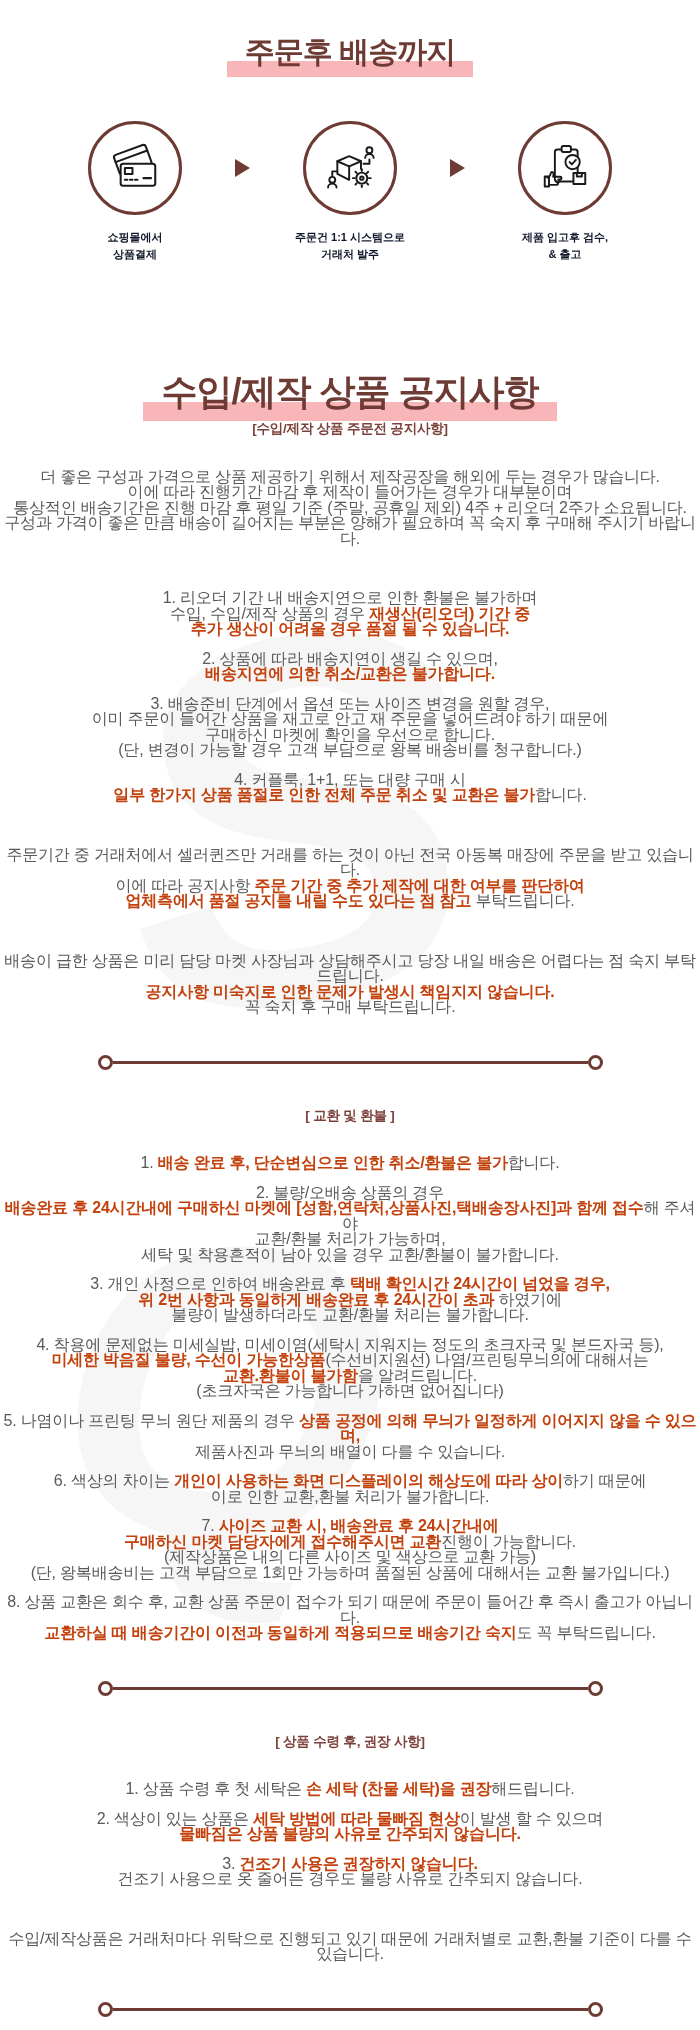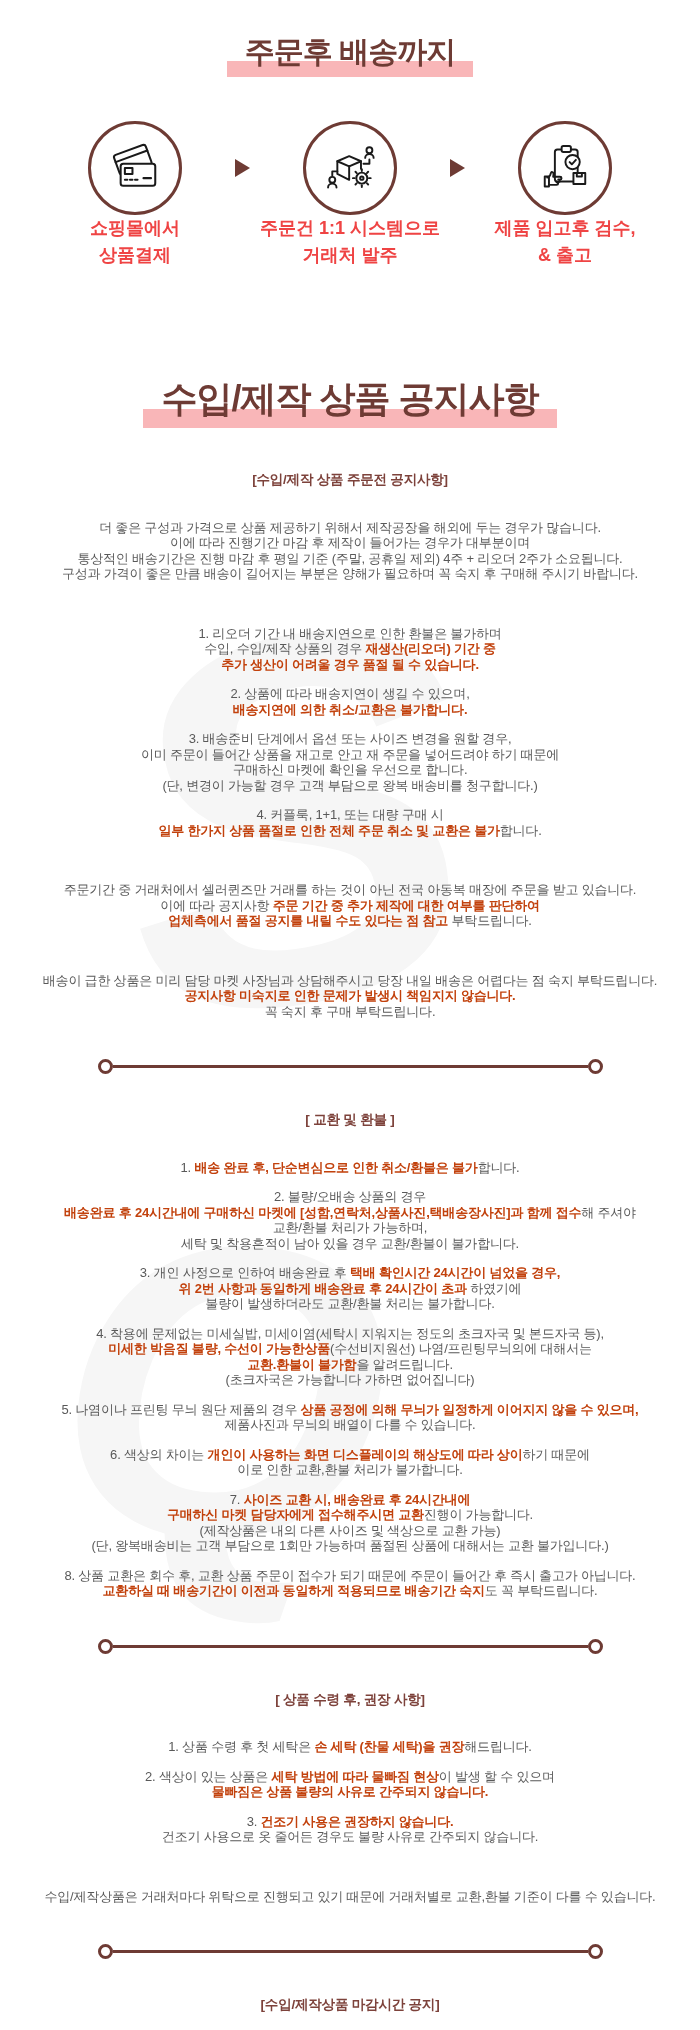--- a/index.html
+++ b/index.html
@@ -43,29 +43,29 @@
     width:88px; height:88px; border-radius:50%;
     border:3.5px solid #6e3b34; background:#fff;
     display:flex; align-items:center; justify-content:center;
   }
   .arrow {
     width:0; height:0; margin-top:38px;
     border-top:9px solid transparent; border-bottom:9px solid transparent;
     border-left:15px solid #6e3b34;
   }
   .step-label {
-    text-align:center;
-    color:#ef4444; font-weight:bold; font-size:18px; line-height:1.5;
+    margin-top:14px; text-align:center;
+    color:#0f172a; font-weight:bold; font-size:11px; line-height:1.5;
   }
   .step-label span { display:block; }
 
   
   section { display:block; }
-  .sec-preorder { margin-top:44px; }
-  .block { margin:14px auto 0; text-align:center; font-size:13px; line-height:15.5px; letter-spacing:-0.2px; }
+  .sec-preorder { }
+  .block { margin:14px auto 0; text-align:center; font-size:16px; line-height:15.5px; letter-spacing:-0.2px; }
   .block .line { display:block; }
   .red { color:#c2410c; font-weight:bold; }
   .sec-head { color:#7d423b; font-weight:bold; font-size:13.5px; margin-top:0; }
   .gap-lg { margin-top:32px; }
   .gap-xl { margin-top:44px; }
 
   
   .divider { width:505px; margin:40px auto 38px; display:flex; align-items:center; }
   .divider .dot { width:9px; height:9px; border:3px solid #6e3b34; border-radius:50%; background:#fff; flex:0 0 auto; }
   .divider .bar { flex:1; height:3px; background:#6e3b34; }

